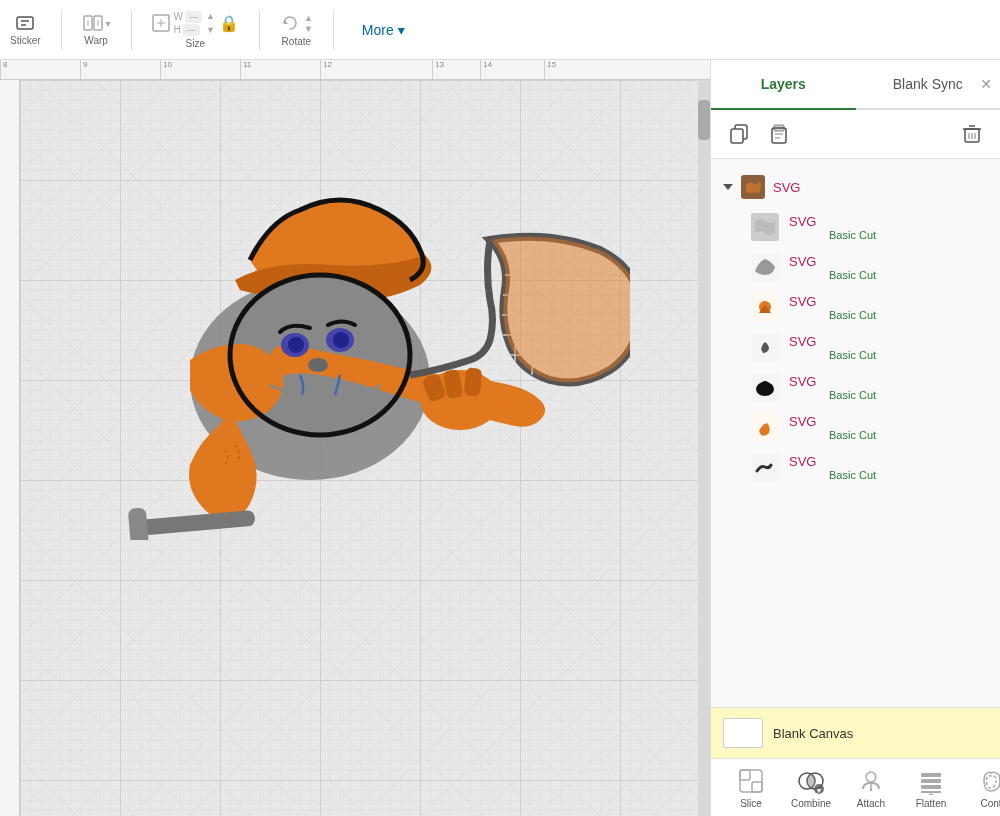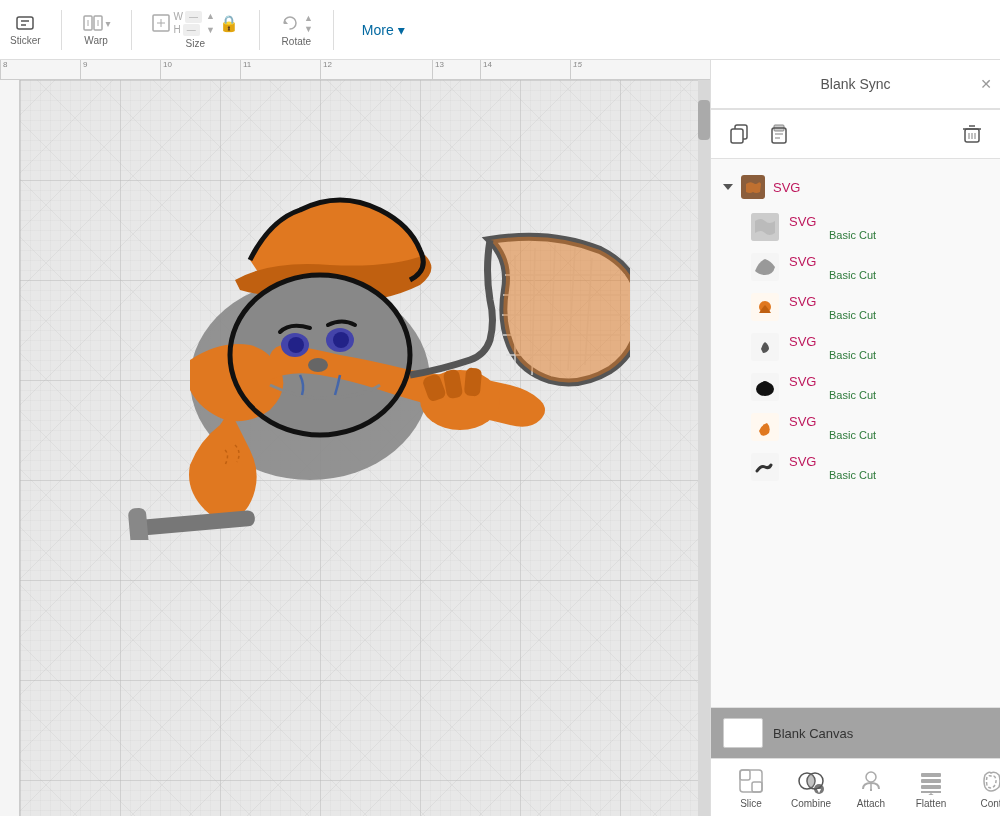--- a/index.html
+++ b/index.html
@@ -264,21 +264,21 @@
       border-top: 6px solid #555;
     }
 
     
     .blank-canvas-row {
       display: flex;
       align-items: center;
       gap: 10px;
       padding: 10px 12px;
       border-top: 1px solid #e0e0e0;
-      background: #a3a3a3;
+      background: #fef9c3;
     }
     .blank-canvas-thumb {
       width: 40px;
       height: 30px;
       background: #fff;
       border: 1px solid #ccc;
       border-radius: 2px;
     }
     .blank-canvas-label {
       font-size: 13px;
@@ -403,21 +403,21 @@
   <div class="canvas-area">
 
     <div class="ruler-top">
       <div class="ruler-tick" style="left:0px;"><span>8</span></div>
       <div class="ruler-tick" style="left:80px;"><span>9</span></div>
       <div class="ruler-tick" style="left:160px;"><span>10</span></div>
       <div class="ruler-tick" style="left:240px;"><span>11</span></div>
       <div class="ruler-tick" style="left:320px;"><span>12</span></div>
       <div class="ruler-tick" style="left:400px;margin-left:32px;"><span>13</span></div>
       <div class="ruler-tick" style="left:480px;"><span>14</span></div>
-      <div class="ruler-tick" style="left:570px;font-style:italic;"><span>15</span></div>
+      <div class="ruler-tick" style="left:544px;font-style:italic;"><span>15</span></div>
     </div>
 
     <div class="ruler-left"></div>
 
     <div class="canvas-wrapper">
       <div class="canvas-bg">
 
         <div class="mascot-container">
           <svg viewBox="0 0 560 380" width="560" height="380" xmlns="http://www.w3.org/2000/svg">
 
@@ -492,20 +492,23 @@
         <div style="position:absolute;right:0;top:0;bottom:0;width:12px;background:#d8d8d8;display:flex;flex-direction:column;">
           <div style="width:12px;height:40px;background:#aaa;border-radius:4px;margin-top:20px;"></div>
         </div>
       </div>
     </div>
   </div>
 
   <div class="right-panel">
 
     <div class="panel-tabs">
+      <div class="panel-tab active">
+        <span>Layers</span>
+      </div>
       <div class="panel-tab">
         <span>Blank Sync</span>
         <span class="panel-tab-close">✕</span>
       </div>
     </div>
 
     <div class="panel-toolbar">
       <div class="panel-tool-btn">
         <svg width="20" height="20" viewBox="0 0 20 20">
           <rect x="6" y="1" width="12" height="14" rx="2" fill="none" stroke="#555" stroke-width="1.5"></rect>

